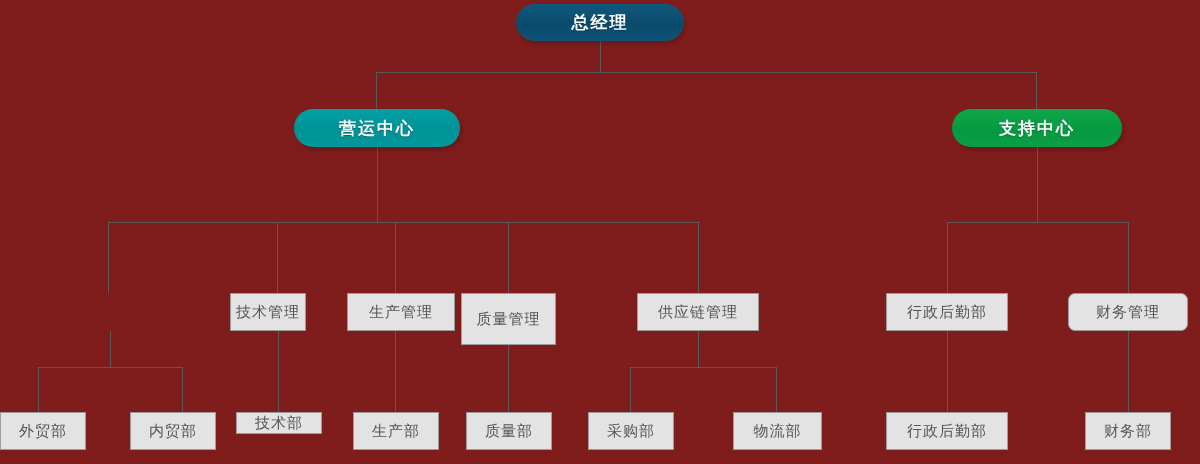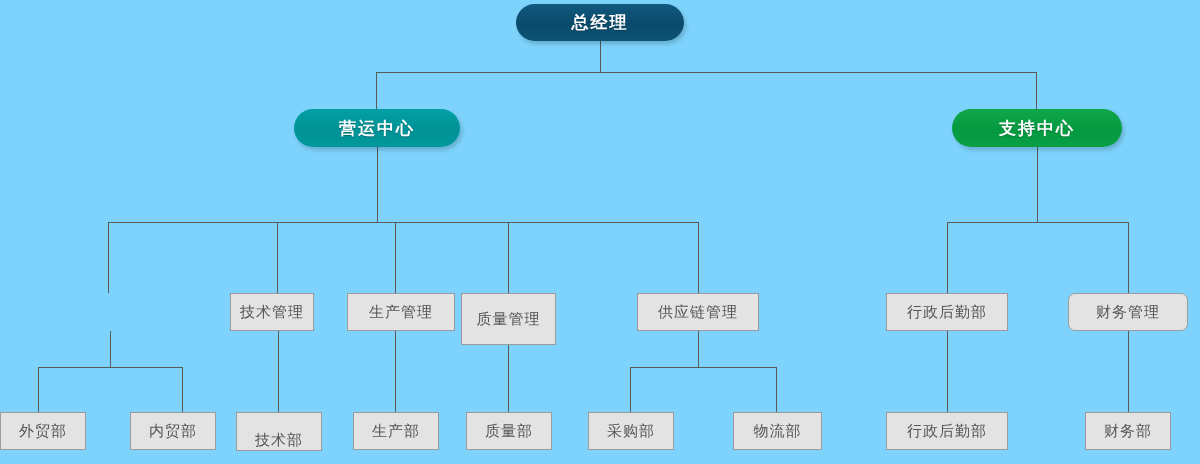--- a/index.html
+++ b/index.html
@@ -7,21 +7,21 @@
     padding: 0;
     background: #ffffff;
   }
   body {
     font-family: "Liberation Sans", "DejaVu Sans", sans-serif;
   }
   #chart-root {
     position: relative;
     width: 1200px;
     height: 464px;
-    background: #7dd3fc;
+    background: #7f1d1d;
     overflow: hidden;
   }
   
   .line {
     position: absolute;
     background: #5a5a5a;
   }
   .line.v { width: 1px; }
   .line.h { height: 1px; }
 
@@ -110,21 +110,21 @@
 
   <div class="pill pill-teal" style="left:294px; top:109px; width:166px; height:38px;">
     <span>营运中心</span>
   </div>
 
   <div class="pill pill-green" style="left:952px; top:109px; width:170px; height:38px;">
     <span>支持中心</span>
   </div>
 
 
-  <div class="boxnode" style="left:230px; top:293px; width:84px; height:38px;">
+  <div class="boxnode" style="left:230px; top:293px; width:76px; height:38px;">
     <span>技术管理</span>
   </div>
 
   <div class="boxnode" style="left:347px; top:293px; width:108px; height:38px;">
     <span>生产管理</span>
   </div>
 
   <div class="boxnode" style="left:461px; top:293px; width:95px; height:52px;">
     <span>质量管理</span>
   </div>
@@ -142,21 +142,21 @@
   </div>
 
   <div class="boxnode" style="left:0px; top:412px; width:86px; height:38px;">
     <span>外贸部</span>
   </div>
 
   <div class="boxnode" style="left:130px; top:412px; width:86px; height:38px;">
     <span>内贸部</span>
   </div>
 
-  <div class="boxnode" style="left:236px; top:412px; width:86px; height:39px;align-items:flex-end;">
+  <div class="boxnode" style="left:236px; top:412px; width:86px; height:22px;align-items:flex-end;">
     <span>技术部</span>
   </div>
 
   <div class="boxnode" style="left:353px; top:412px; width:86px; height:38px;">
     <span>生产部</span>
   </div>
 
   <div class="boxnode" style="left:466px; top:412px; width:86px; height:38px;">
     <span>质量部</span>
   </div>

